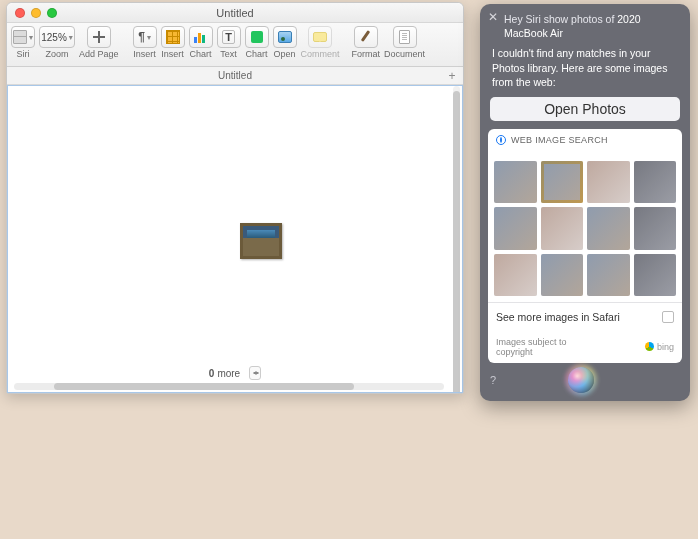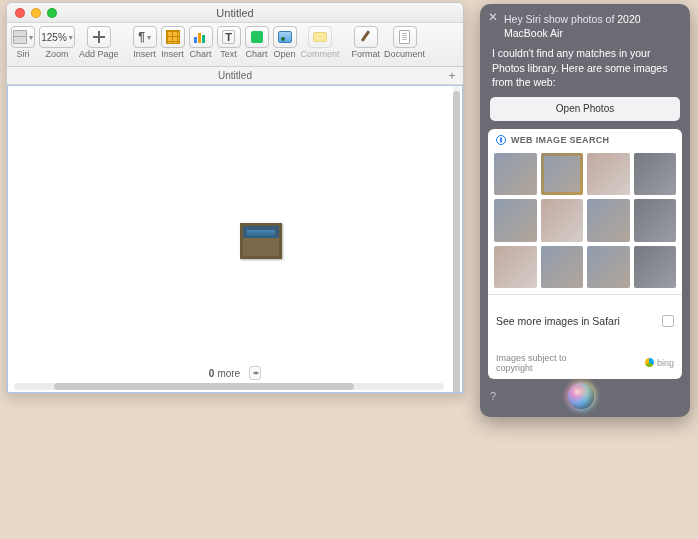--- a/index.html
+++ b/index.html
@@ -52,31 +52,31 @@
   .status .stepper{width:12px;height:14px;border:1px solid #ccc;border-radius:3px;margin-left:6px;position:relative;background:#fafafa;} .stepper::before,.stepper::after{content:"";position:absolute;left:3px;border:3px solid transparent;} .stepper::before{top:1px;border-bottom-color:#888;} .stepper::after{bottom:1px;border-top-color:#888;}
   .hscroll{position:absolute;left:6px;right:18px;bottom:2px;height:7px;background:#ececec;border-radius:4px;} .hscroll::after{content:"";position:absolute;left:40px;width:300px;top:0;bottom:0;background:#c9c9c9;border-radius:4px;}
   .vscroll{position:absolute;top:0;bottom:28px;right:2px;width:7px;background:#f1f1f1;border-radius:4px;} .vscroll::after{content:"";position:absolute;top:5px;height:330px;left:0;right:0;background:#c9c9c9;border-radius:4px;}
 
   
   .siri { position:absolute; right:8px; top:4px; width:210px; background:#6a6b73; border-radius:10px; box-shadow:0 6px 20px rgba(0,0,0,.35); color:#fff; padding-bottom:6px; }
   .siri-close{position:absolute;left:8px;top:6px;font-size:12px;color:#d7d7dc;}
   .siri-query{padding:8px 12px 6px 24px;font-size:10.5px;color:#e6e6ec;line-height:1.35;}
   .siri-query .hl{color:#fff;}
   .siri-msg{padding:0 12px 8px;font-size:10.5px;color:#fff;line-height:1.35;}
-  .siri-btn{margin:0 10px 8px;background:#f2f2f5;color:#333;border-radius:5px;height:24px;display:flex;align-items:center;justify-content:center;font-size:10px;}
+  .siri-btn{margin:0 10px 8px;background:#f2f2f5;color:#333;border-radius:5px;height:24px;display:flex;align-items:center;justify-content:center;font-size:14px;}
   .siri-card{margin:0 8px;background:#fff;border-radius:6px;overflow:hidden;color:#333;}
-  .card-hdr{display:flex;align-items:center;gap:5px;padding:6px 8px 8px;font-size:9px;color:#666;letter-spacing:.3px;font-weight:bold;}
+  .card-hdr{display:flex;align-items:center;gap:5px;padding:6px 8px 16px;font-size:9px;color:#666;letter-spacing:.3px;}
   .globe{width:10px;height:10px;border-radius:50%;border:1.5px solid #1877f2;position:relative;} .globe::before{content:"";position:absolute;inset:1px 3px;border:1px solid #1877f2;border-radius:50%;}
   .img-grid{display:grid;grid-template-columns:repeat(4,1fr);gap:4px;padding:0 6px 6px;}
   .thumb{aspect-ratio:1;background:#cfd4da;border-radius:2px;background-size:cover;position:relative;overflow:hidden;}
   .thumb.sel{outline:3px solid #e6b84a;outline-offset:-3px;}
   .thumb::after{content:"";position:absolute;inset:0;background:linear-gradient(135deg,rgba(80,100,130,.5),rgba(150,120,90,.5));}
   .thumb:nth-child(3n)::after{background:linear-gradient(135deg,rgba(180,140,120,.6),rgba(220,200,190,.6));}
   .thumb:nth-child(4n)::after{background:linear-gradient(135deg,rgba(60,60,70,.6),rgba(120,120,130,.6));}
-  .see-more{border-top:1px solid #e3e3e6;padding:20px 8px;font-size:10.5px;color:#333;display:flex;align-items:center;justify-content:space-between;}
+  .see-more{border-top:1px solid #e3e3e6;padding:8px 8px;font-size:10.5px;color:#333;display:flex;align-items:center;justify-content:space-between;}
   .safari-ic{width:12px;height:12px;border:1px solid #bbb;border-radius:2px;position:relative;} 
   .copyright{display:flex;align-items:center;justify-content:space-between;padding:6px 8px;font-size:9px;color:#888;}
   .bing{display:flex;align-items:flex-start;gap:3px;color:#999;padding-left:40px;}
   .bing-ic{width:9px;height:9px;border-radius:50%;background:conic-gradient(#00a4ef 0 120deg,#7fba00 120deg 240deg,#ffb900 240deg 360deg);}
   .siri-footer{display:flex;align-items:center;justify-content:space-between;padding:4px 10px 2px;}
   .help-ic{font-size:11px;color:#c8c8d0;}
   .siri-orb{width:26px;height:26px;border-radius:50%;background:radial-gradient(circle at 35% 35%, #fff 0%, #d7a5e0 20%, #6aa8e8 45%, #2a2a3a 80%);box-shadow:0 0 6px rgba(255,255,255,.5);position:relative;margin:0 auto;}
   .siri-orb::after{content:"";position:absolute;inset:-3px;border-radius:50%;background:conic-gradient(from 45deg,#ff6,#6cf,#f6a,#ff6);opacity:.35;filter:blur(2px);}
   .spacer{width:14px;}
 </style>

